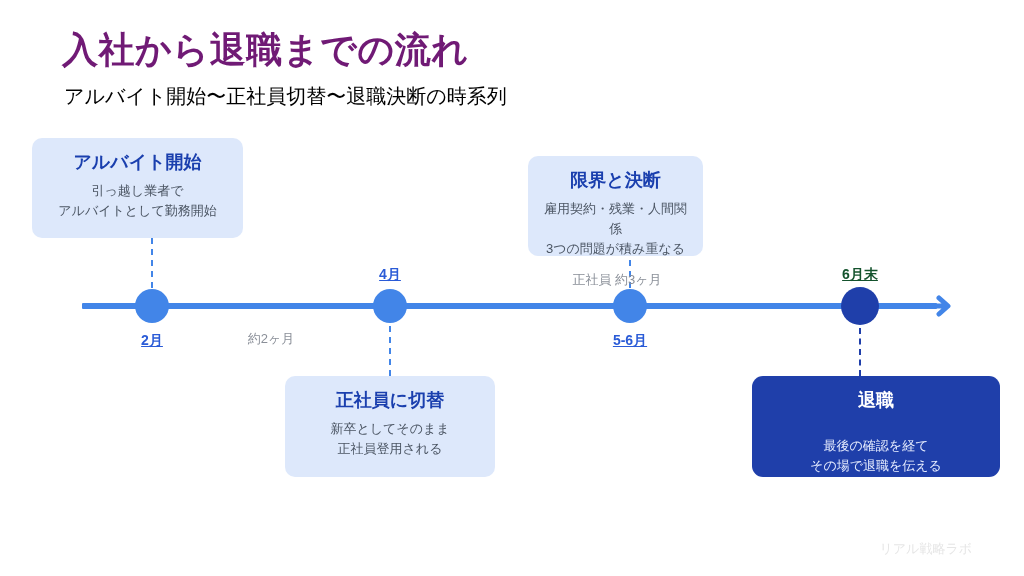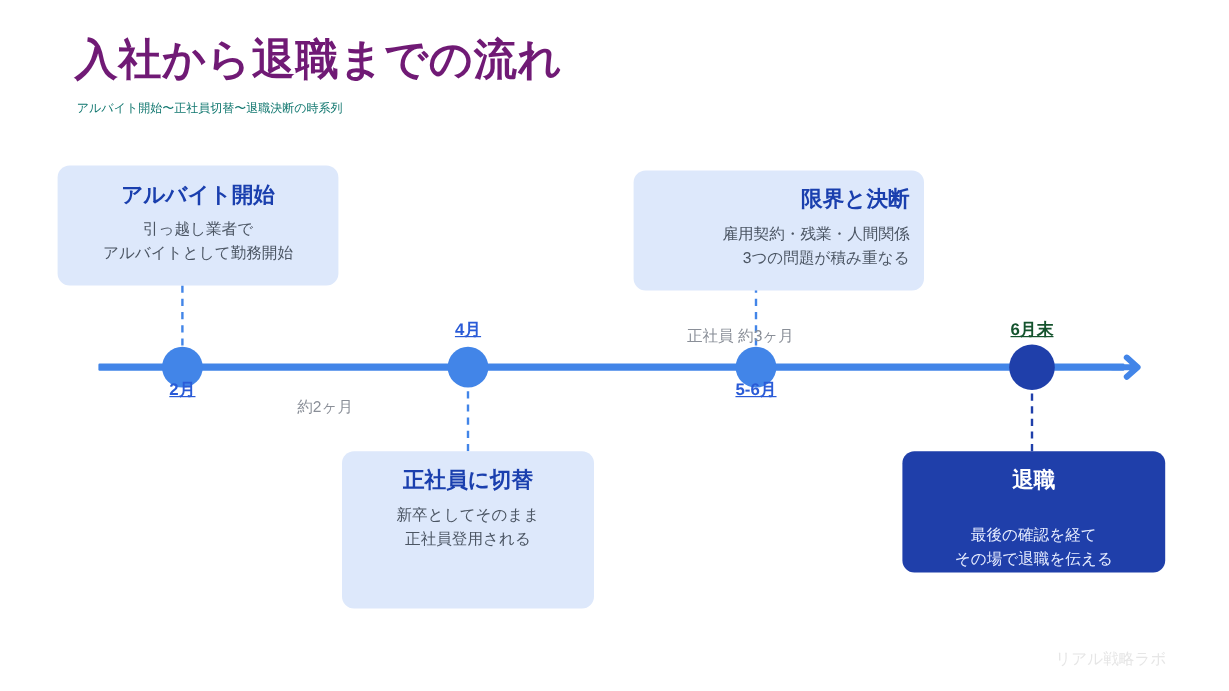--- a/index.html
+++ b/index.html
@@ -29,22 +29,22 @@
     font-size: 36px;
     font-weight: bold;
     color: #701a75;
     letter-spacing: 0.5px;
     white-space: nowrap;
   }
   .page-subtitle {
     position: absolute;
     left: 64px;
     top: 83px;
-    font-size: 10px;
-    color: #0f766e;
+    font-size: 20px;
+    color: #000000;
     white-space: nowrap;
   }
 
   
   .axis-line {
     position: absolute;
     left: 82px;
     top: 303px;
     width: 855px;
     height: 6px;
@@ -81,21 +81,21 @@
   .node-label {
     position: absolute;
     transform: translateX(-50%);
     font-size: 14px;
     font-weight: bold;
     color: #2a5bd7;
     white-space: nowrap;
     text-decoration: underline;
   }
   .node-label.above { top: 266px; }
-  .node-label.below { top: 316px; }
+  .node-label.below { top: 332px; }
   .node-label.dark-text { color: #14532d; }
 
   
   .interval-label {
     position: absolute;
     transform: translateX(-50%);
     font-size: 13px;
     color: #8a8f98;
     white-space: nowrap;
   }
@@ -180,39 +180,39 @@
   <div class="node dark" style="left:860px;"></div>
 
   <div class="node-label below" style="left:152px;">2月</div>
   <div class="node-label above" style="left:390px;">4月</div>
   <div class="node-label below" style="left:630px;">5-6月</div>
   <div class="node-label above dark-text" style="left:860px;">6月末</div>
 
   <div class="interval-label" style="left:271px; top:330px;">約2ヶ月</div>
   <div class="interval-label" style="left:617px; top:271px;">正社員 約3ヶ月</div>
 
-  <div class="card light" style="left:48px; top:138px; width:234px; height:100px;">
+  <div class="card light" style="left:32px; top:138px; width:211px; height:100px;">
     <div class="card-title">アルバイト開始</div>
     <div class="card-desc">引っ越し業者で
 アルバイトとして勤務開始</div>
   </div>
 
-  <div class="card light" style="left:285px; top:376px; width:210px; height:131px;">
+  <div class="card light" style="left:285px; top:376px; width:210px; height:101px;">
     <div class="card-title">正社員に切替</div>
     <div class="card-desc">新卒としてそのまま
 正社員登用される</div>
   </div>
 
-  <div class="card light" style="left:528px; top:142px; width:242px; height:100px;text-align:right;">
+  <div class="card light" style="left:528px; top:156px; width:175px; height:100px;">
     <div class="card-title">限界と決断</div>
     <div class="card-desc">雇用契約・残業・人間関係
 3つの問題が積み重なる</div>
   </div>
 
-  <div class="card solid" style="left:752px; top:376px; width:219px; height:101px;">
+  <div class="card solid" style="left:752px; top:376px; width:248px; height:101px;border-radius:11px;">
     <div class="card-title">退職</div>
     <div class="card-desc">最後の確認を経て
 その場で退職を伝える</div>
   </div>
 
   <div class="watermark">リアル戦略ラボ</div>
 
 </div>
 
 </body></html>

